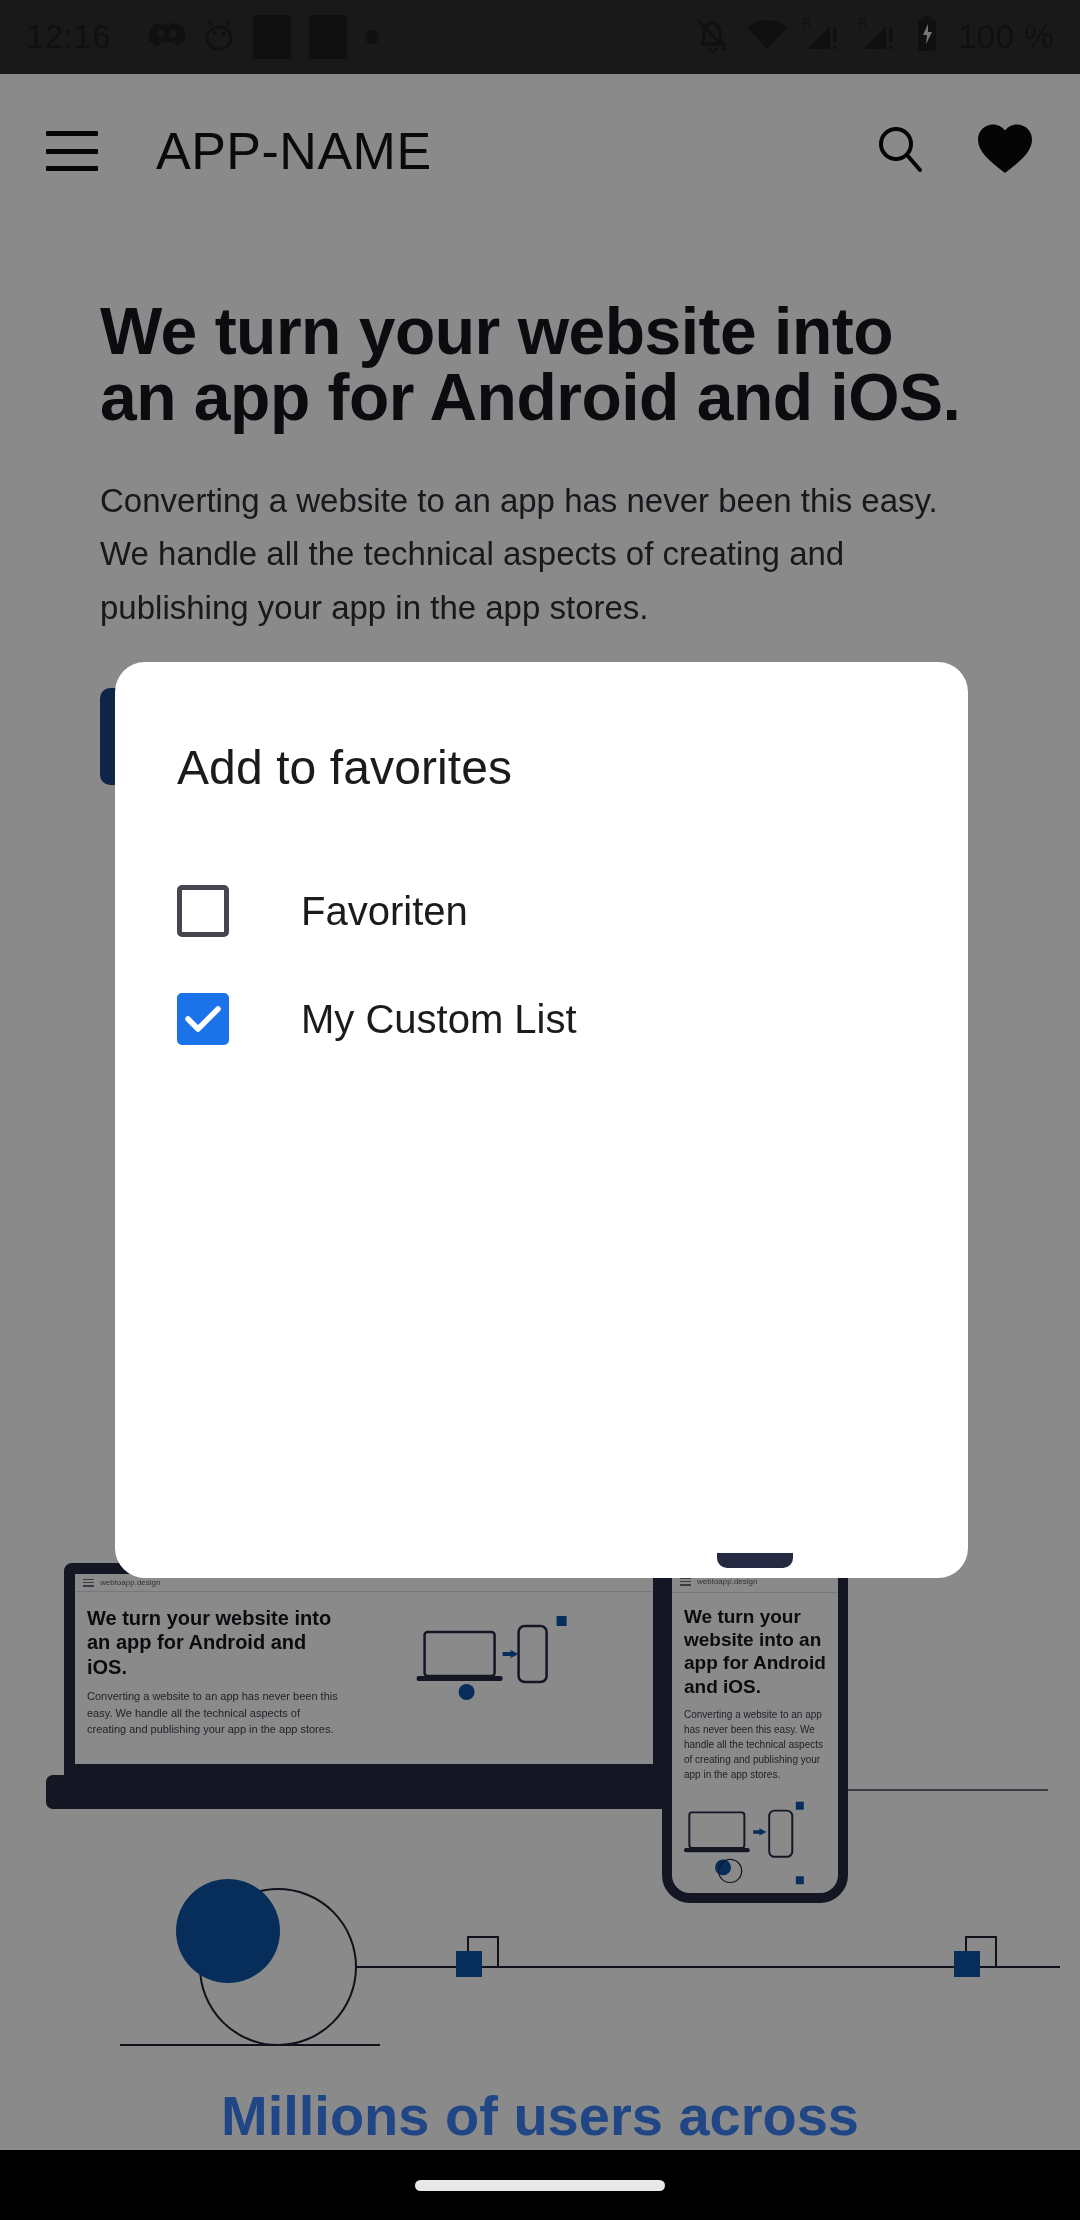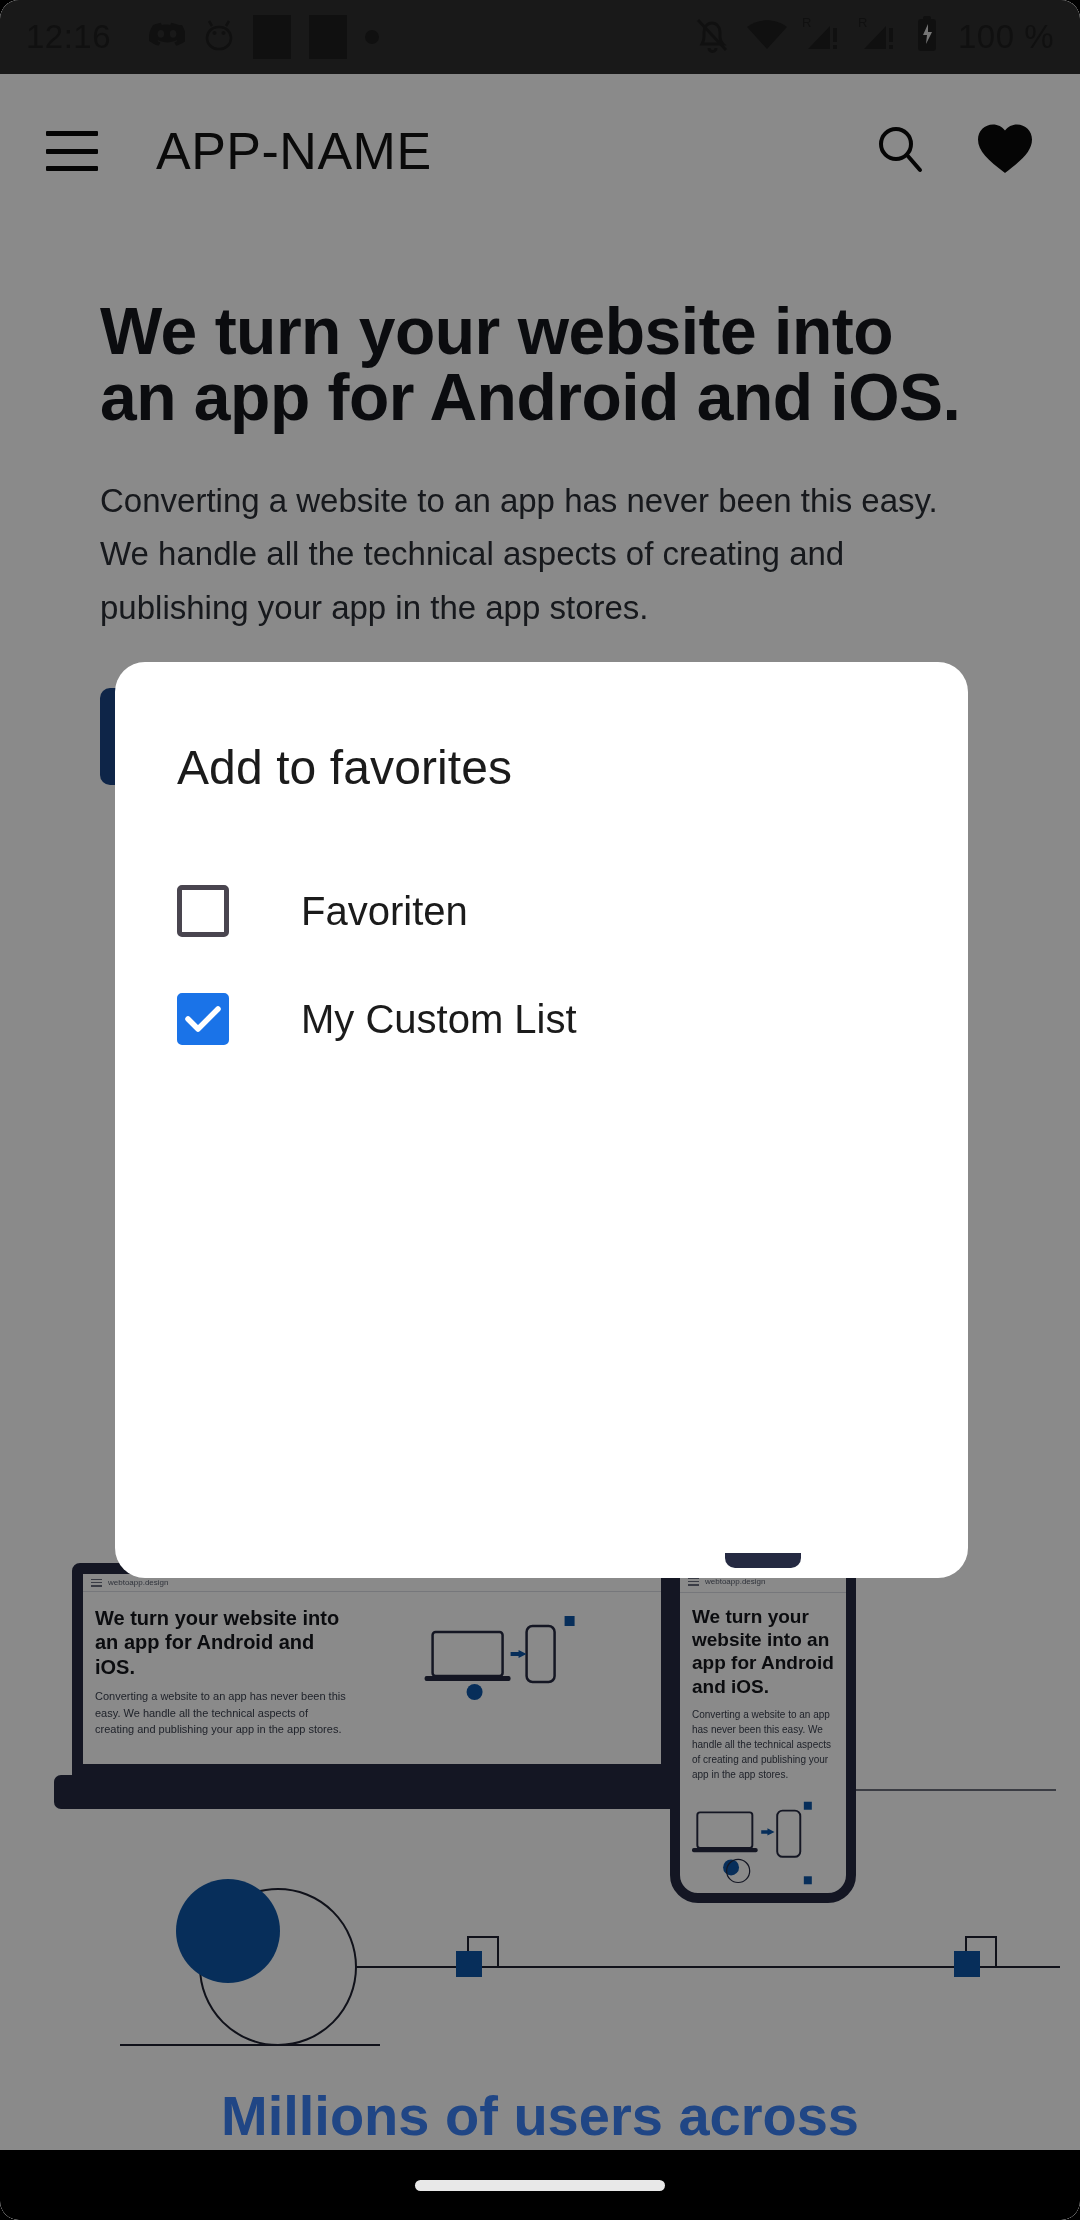--- a/index.html
+++ b/index.html
@@ -7,21 +7,20 @@
     width: 1080px; height: 2220px;
     background: #000;
     font-family: "Liberation Sans", sans-serif;
     overflow: hidden;
   }
   #screen {
     position: relative;
     width: 1080px; height: 2220px;
     background: #ffffff;
     overflow: hidden;
-    border-radius: 19px;
   }
 
   
   #page {
     position: absolute; inset: 0;
     background: #ffffff;
   }
 
   
   .statusbar {
@@ -79,21 +78,21 @@
     margin-top: 54px;
     display: inline-block;
     background: #1b4586; color: #fff;
     font-size: 32px; font-weight: 700;
     padding: 30px 54px; border-radius: 10px;
     border: none;
   }
 
   
   .illus {
-    position: absolute; top: 1535px; left: 16px; width: 888px; height: 320px;
+    position: absolute; top: 1535px; left: 8px; width: 888px; height: 320px;
   }
   .laptop {
     position: absolute; left: 56px; top: 28px;
     width: 600px; height: 246px;
   }
   .laptop-screen {
     position: absolute; inset: 0 0 34px 0;
     border: 11px solid #252a42; border-radius: 8px 8px 0 0;
     background: #ffffff; overflow: hidden;
   }

